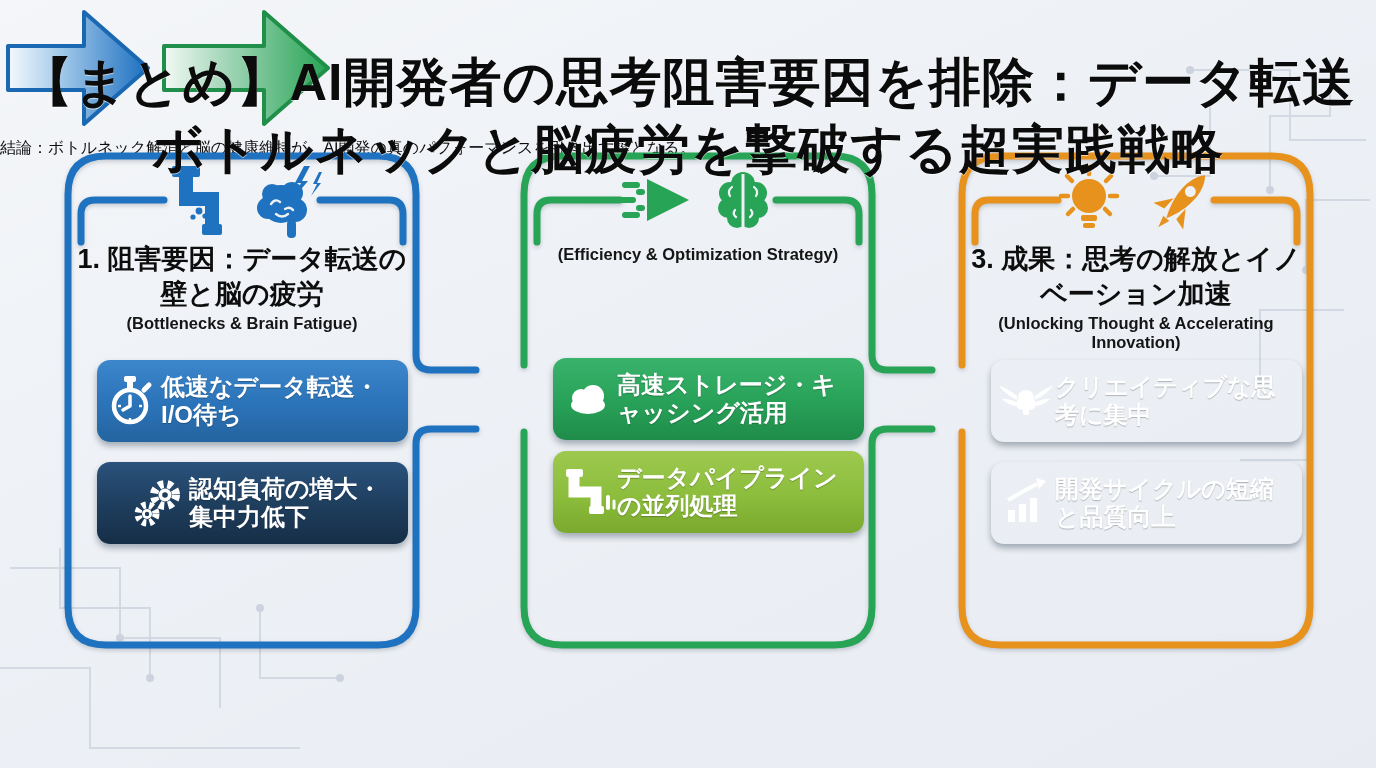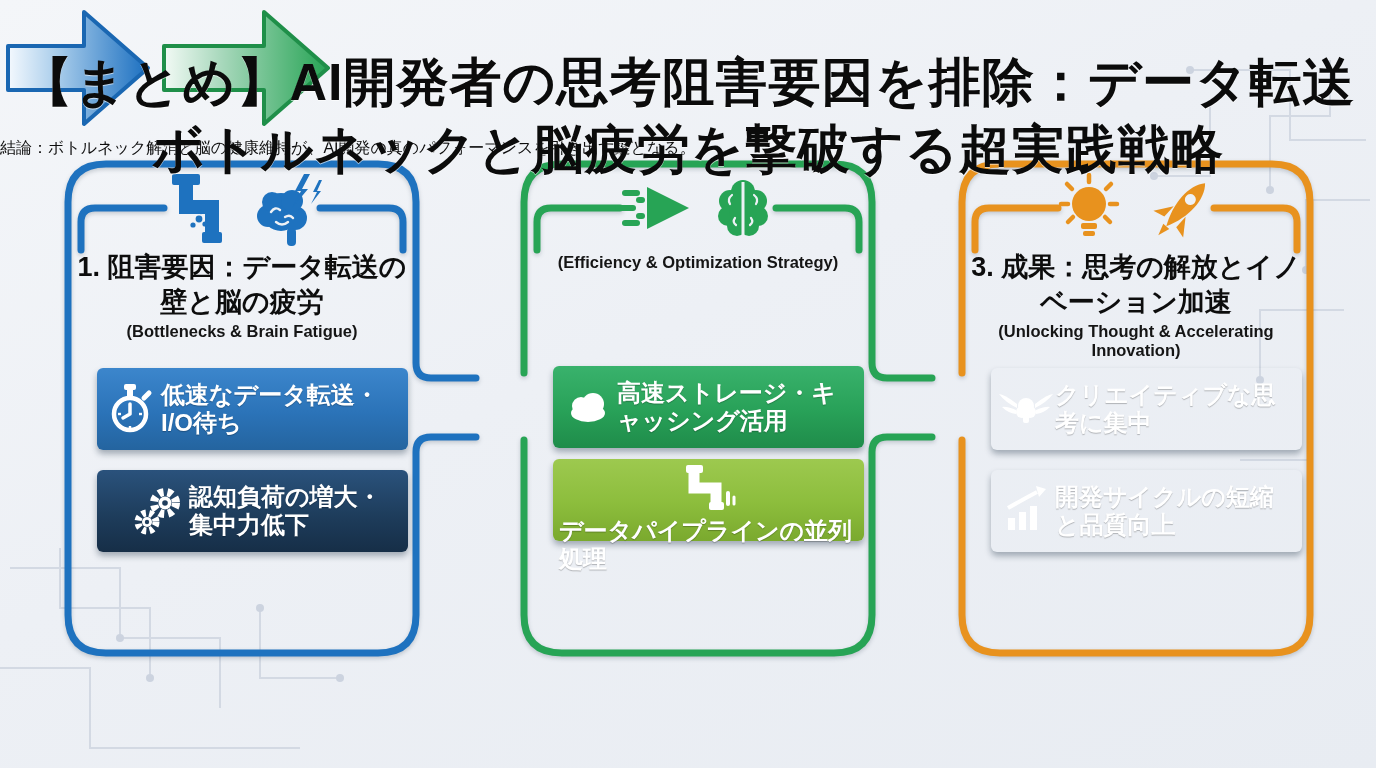--- a/index.html
+++ b/index.html
@@ -3,41 +3,41 @@
 <meta charset="utf-8">
 <style>
   html,body{margin:0;padding:0;}
   .stage{position:relative;width:1376px;height:768px;overflow:hidden;
     background:linear-gradient(155deg,#f4f6f9 0%,#edf0f5 45%,#e8ecf2 100%);
     font-family:"Liberation Sans","DejaVu Sans",sans-serif;color:#0d0d0d;}
   .deco{position:absolute;z-index:0;}
   .title{position:absolute;z-index:3;top:14px;left:0;width:100%;text-align:center;
     font-size:52px;font-weight:900;line-height:1.3;letter-spacing:1px;color:#0b0b0b;
     text-shadow:0 1px 0 rgba(255,255,255,.6);}
-  .col{position:absolute;z-index:2;top:160px;width:356px;height:497px;}
+  .col{position:absolute;z-index:2;top:152px;width:356px;height:497px;}
   .col1{left:64px;} .col2{left:520px;} .col3{left:958px;}
   svg.frame{position:absolute;top:0;left:0;overflow:visible;
     filter:drop-shadow(0 2px 2px rgba(30,50,70,.22));}
   .icons-row{position:absolute;top:4px;left:0;width:356px;height:92px;
     display:flex;align-items:center;justify-content:center;gap:14px;}
   .head-block{position:absolute;top:90px;left:6px;right:6px;text-align:center;}
   .heading{font-size:27px;font-weight:900;line-height:1.28;color:#0d0d0d;}
   .subheading{font-size:16.5px;font-weight:700;line-height:1.12;margin-top:3px;color:#151515;}
   .pills{position:absolute;left:33px;width:311px;display:flex;flex-direction:column;}
   .col1 .pills,.col3 .pills{top:208px;gap:20px;}
   .col2 .pills{top:206px;gap:11px;}
-  .pill{height:82px;border-radius:6px;display:flex;align-items:center;
+  .pill{height:82px;border-radius:13px;display:flex;align-items:center;
     color:#fff;font-weight:800;font-size:24px;line-height:1.18;
     box-shadow:0 4px 6px rgba(20,40,60,.35);padding:0 8px 0 6px;box-sizing:border-box;}
   .pill .ic{flex:0 0 58px;display:flex;justify-content:center;align-items:center;}
   .pill .tx{flex:1;text-shadow:0 1px 1px rgba(0,0,0,.25);}
   .p-blue {background:linear-gradient(180deg,#3c86cc,#2b73b8 55%,#24649f);}
   .p-navy {background:linear-gradient(180deg,#2a527c,#1e3d5c 55%,#162e47);padding-left:34px;}
   .p-green{background:linear-gradient(180deg,#39b26c,#28a158 55%,#1f8c4a);}
-  .p-lime {background:linear-gradient(180deg,#9dc94f,#8cbd3c 55%,#7aa92e);flex-direction:column;}
+  .p-lime {background:linear-gradient(180deg,#9dc94f,#8cbd3c 55%,#7aa92e);}
   .p-teal {background:linear-gradient(180deg,#3c9b95,#2e8c86 55%,#257578;}
   .p-teal {background:linear-gradient(180deg,#3c9b95,#2e8c86 55%,#257578);}
   .p-orange{background:linear-gradient(180deg,#f3a738,#ea9620 55%,#da8512;}
   .p-orange{background:linear-gradient(180deg,#f3a738,#ea9620 55%,#da8512);}
   .p-rust {background:linear-gradient(180deg,#d07029,#c2611c 55%,#ad5113);}
   .arrow{position:absolute;z-index:4;top:340px;filter:drop-shadow(0 2px 2px rgba(30,50,70,.25));}
   .arrow-blue{left:396px;} .arrow-green{left:848px;}
   .conclusion{position:absolute;z-index:3;left:40px;top:680px;width:1294px;height:66px;
     background:#f4f6fa;border:6px solid #6d3ca0;border-radius:16px;box-sizing:border-box;
     display:flex;align-items:center;justify-content:center;

